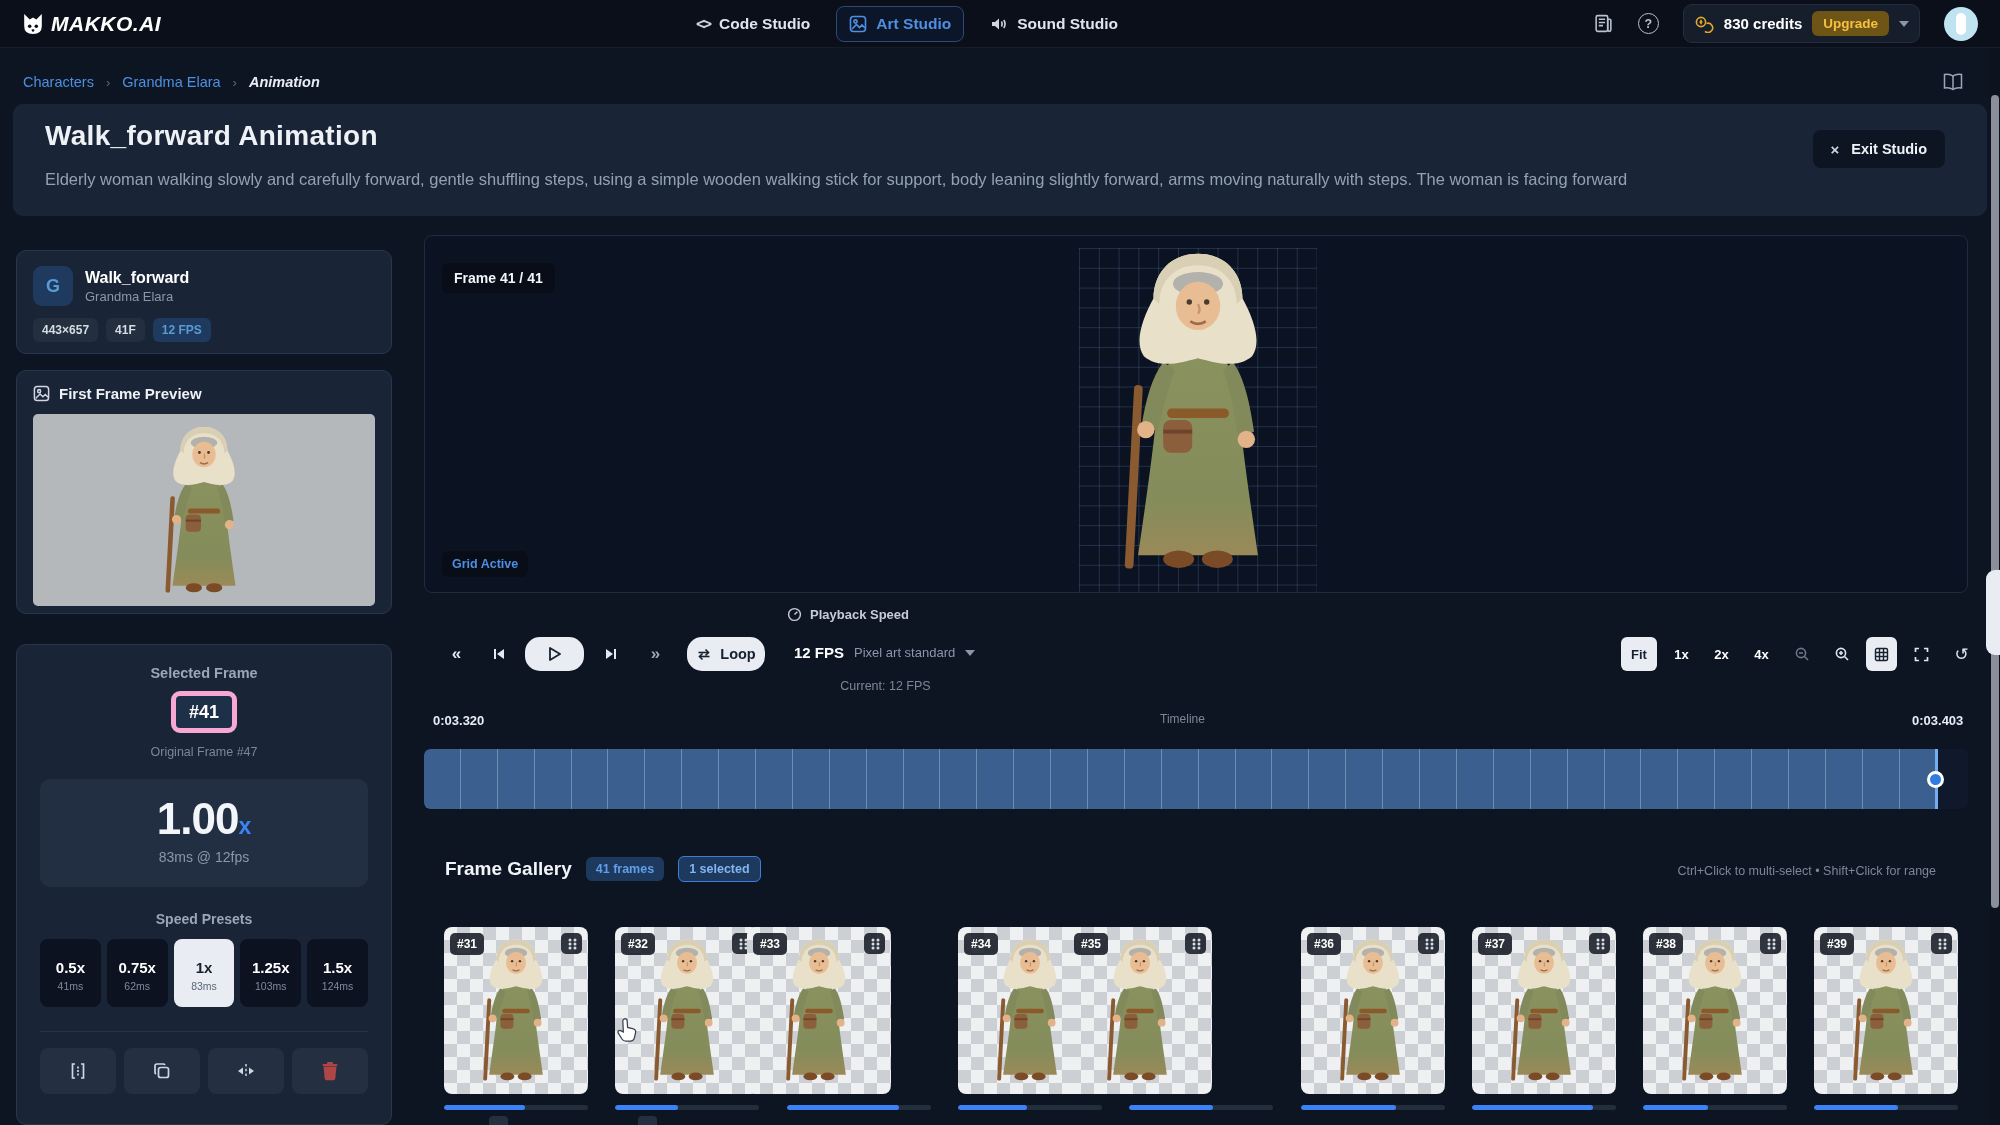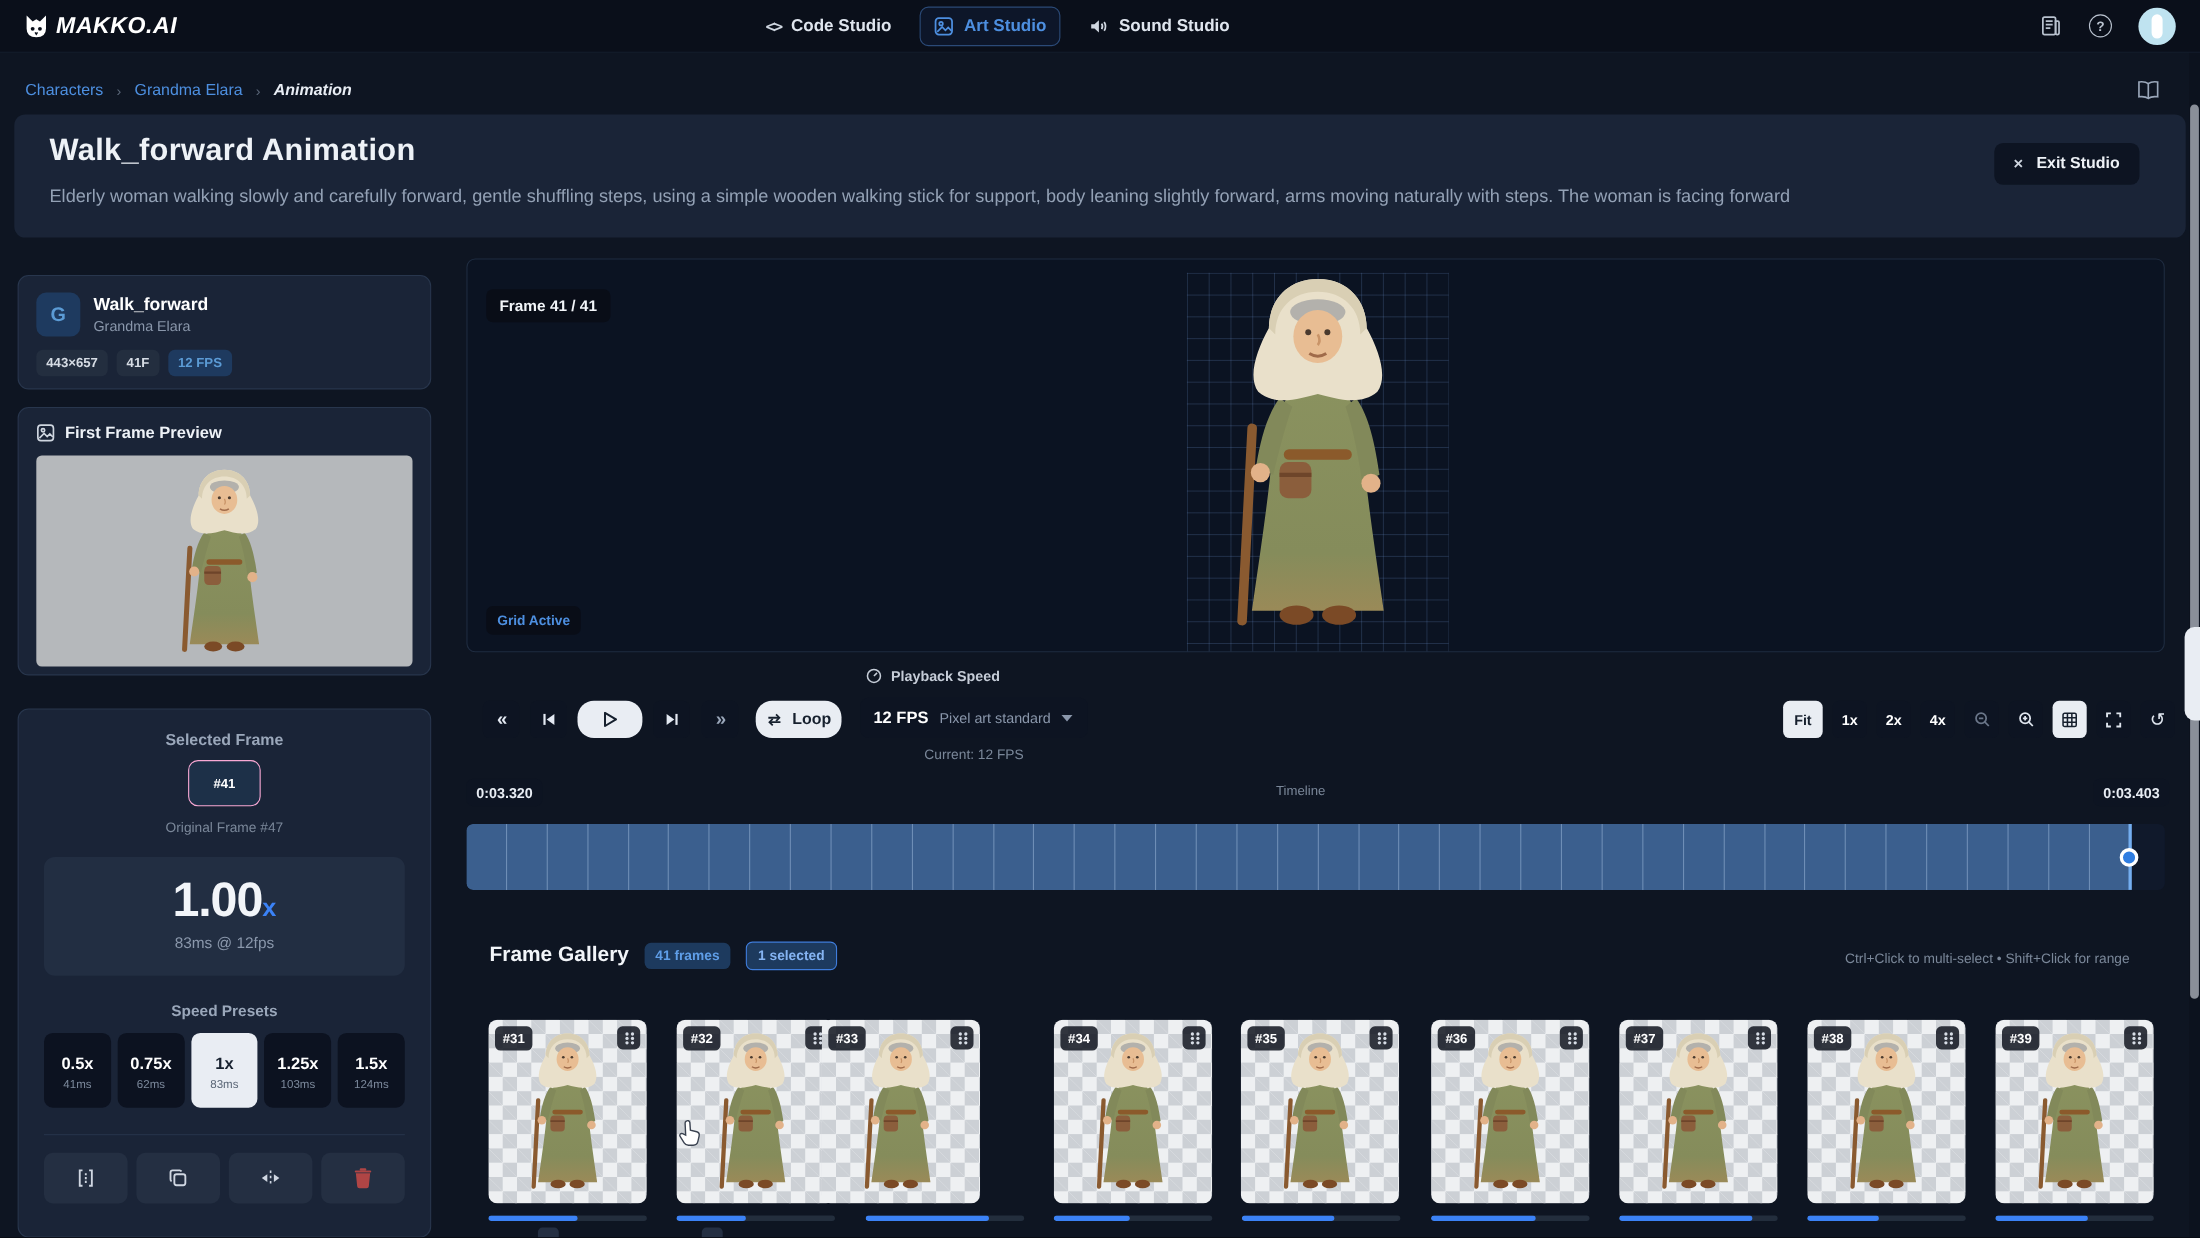--- a/index.html
+++ b/index.html
@@ -54,21 +54,21 @@
   .anim-title{font-size:16px;font-weight:800;color:#fff;}
   .anim-sub{font-size:13px;color:var(--muted);margin-top:2px;}
   .badge-row{display:flex;gap:8px;margin-top:12px;}
   .mini-badge{background:var(--badge);color:#d6dce4;font-size:12px;font-weight:700;border-radius:6px;padding:5px 9px;}
   .mini-badge.active{background:#1e3a5f;color:#5b9bd5;}
   .card2{top:370px;height:244px;padding:14px 16px;}
   .card2-head{display:flex;align-items:center;gap:9px;font-size:15px;font-weight:800;color:#eef2f7;}
   .ff-box{margin-top:12px;width:342px;height:192px;background:#b5b8bb;border-radius:5px;display:flex;align-items:flex-end;justify-content:center;overflow:hidden;}
   .card3{top:644px;height:481px;text-align:center;padding-top:20px;}
   .sf-label{font-size:14.5px;color:#9aa7ba;font-weight:600;}
-  .sf-box{margin:10px auto 0;width:66px;height:42px;background:#1d3048;border:1px solid #f9a8d4;border-radius:9px;display:flex;align-items:center;justify-content:center;font-size:12px;font-weight:800;color:#fff;}
+  .sf-box{margin:10px auto 0;width:66px;height:42px;background:#1d3048;border:5px solid #f9a8d4;border-radius:9px;display:flex;align-items:center;justify-content:center;font-size:18px;font-weight:800;color:#fff;}
   .sf-orig{margin-top:12px;font-size:12.5px;color:var(--dim);}
   .speed-box{margin:20px auto 0;width:328px;height:108px;background:#222e42;border-radius:10px;padding-top:18px;}
   .speed-big{font-size:44px;font-weight:800;color:#f2f5f9;line-height:1;letter-spacing:-1px;}
   .speed-x{font-size:23px;font-weight:800;color:var(--accent);}
   .speed-sub{margin-top:8px;font-size:14px;color:var(--muted);}
   .sp-label{margin-top:24px;font-size:14px;font-weight:700;color:#9aa7ba;}
   .presets{margin:12px auto 0;width:328px;display:flex;gap:6px;}
   .preset{flex:1;height:68px;background:#0c1220;border:none;border-radius:8px;color:#fff;cursor:pointer;padding-top:5px;}
   .preset .p-mult{font-size:15px;font-weight:800;display:block;}
   .preset .p-ms{font-size:10.5px;color:#7d8a9d;display:block;margin-top:4px;}
@@ -211,20 +211,32 @@
       <button class="icon-btn">
         <svg width="21" height="21" viewBox="0 0 20 20" fill="none" stroke="#b9c2cf" stroke-width="1.5">
             <rect x="3" y="2.5" width="11" height="15" rx="1.5"></rect>
             <path d="M14 6 h2 a1 1 0 0 1 1 1 v9 a1.5 1.5 0 0 1 -3 0 Z"></path>
             <path d="M5.5 6 h6 M5.5 9 h6 M5.5 12 h4"></path>
           </svg>
       </button>
       <button class="icon-btn">
           <span class="help-circle">?</span>
         </button>
+      <div class="credits-pill">
+        <span>
+          <svg width="20" height="18" viewBox="0 0 20 18" fill="none" stroke="#e3a82b" stroke-width="1.6">
+              <circle cx="7" cy="7" r="4.6"></circle>
+              <path d="M7 4.8 v4.4 M5.5 7 h3"></path>
+              <path d="M12.5 8.5 a4.6 4.6 0 1 1 -1.5 7.8"></path>
+            </svg>
+        </span>
+        <span class="credits-text">830 credits</span>
+        <button class="upgrade-btn">Upgrade</button>
+        <span class="chev"></span>
+      </div>
       <div class="avatar"></div>
     </div>
   </header>
 
   <nav class="crumbs">
     <span class="crumb-link">Characters</span>
     <span class="crumb-sep">›</span>
     <span class="crumb-link">Grandma Elara</span>
     <span class="crumb-sep">›</span>
     <span class="crumb-current">Animation</span>
@@ -592,21 +604,21 @@
           <svg class="fsprite" width="104" height="156">
             <use href="#sprite-grandma"></use>
           </svg>
         </div>
         <div class="fbar" style="left: 958px;">
           <div class="fbar-fill" style="width: 48%;"></div>
         </div>
       </div>
 
       <div>
-        <div class="fcard" style="left: 1128px;">
+        <div class="fcard" style="left: 1068px;">
           <span class="fnum">#35</span>
           <span class="fhandle">
             <svg width="10" height="14" viewBox="0 0 10 14">
               <g fill="#d7dde6">
                 <circle cx="3" cy="3" r="1.5"></circle>
                 <circle cx="8" cy="3" r="1.5"></circle>
                 <circle cx="3" cy="7" r="1.5"></circle>
                 <circle cx="8" cy="7" r="1.5"></circle>
                 <circle cx="3" cy="11" r="1.5"></circle>
                 <circle cx="8" cy="11" r="1.5"></circle>

